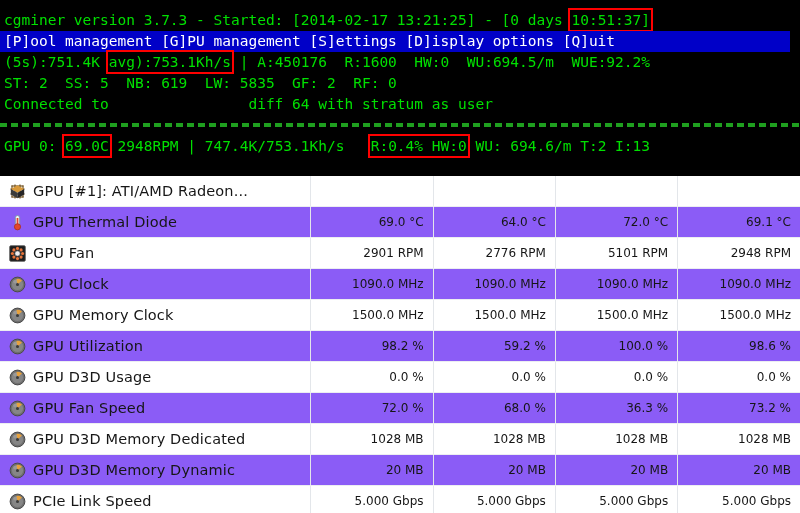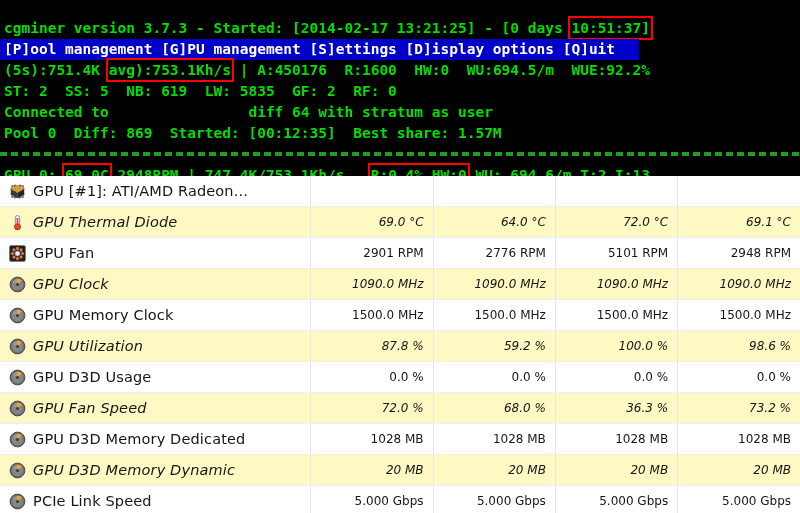--- a/index.html
+++ b/index.html
@@ -16,38 +16,38 @@
     font-family: "DejaVu Sans", sans-serif;
   }
 
   
   .terminal {
     width: 800px;
     height: 176px;
     background: #000000;
     position: relative;
     font-family: "DejaVu Sans Mono", monospace;
-    font-weight: bold;
+    font-weight: normal;
     font-size: 14.5px;
     line-height: 21px;
     color: #00e000;
     overflow: hidden;
     box-sizing: border-box;
-    padding: 18px 0 0 4px;
+    padding: 10px 0 0 4px;
   }
   .term-line {
     white-space: pre;
     height: 21px;
     line-height: 21px;
     position: relative;
   }
   .term-line.menu {
     background: #0000c8;
     color: #ffffff;
-    width: 639px;
+    width: 790px;
     margin-left: -4px;
     padding-left: 4px;
     box-sizing: border-box;
   }
   .hl {
     position: relative;
     display: inline-block;
   }
   .hl::after {
     content: "";
@@ -96,21 +96,21 @@
   .gputable td {
     border-right: 1px solid #e3e6ea;
     border-bottom: 1px solid #eceef1;
     padding: 0 9px;
     height: 30px;
     vertical-align: middle;
     overflow: hidden;
     white-space: nowrap;
   }
   .gputable td.last { border-right: none; }
-  .gputable tr.alt td { background: #fef9c3; font-style: italic; }
+  .gputable tr.alt td { background: #8b5cf6; }
 
   .cell-label {
     display: flex;
     align-items: center;
     gap: 7px;
   }
   .cell-label .txt {
     font-size: 14.5px;
     color: #161616;
     letter-spacing: 0.01em;
@@ -141,21 +141,20 @@
     <div class="term-line"><span>cgminer version 3.7.3 - Started: [2014-02-17 13:21:25] - [0 days </span><span class="hl">10:51:37]</span></div>
 
     <div class="term-line menu"><span>[P]ool management [G]PU management [S]ettings [D]isplay options [Q]uit</span></div>
 
     <div class="term-line"><span>(5s):751.4K </span><span class="hl">avg):753.1Kh/s</span><span> | A:450176  R:1600  HW:0  WU:694.5/m  WUE:92.2%</span></div>
 
     <div class="term-line">ST: 2  SS: 5  NB: 619  LW: 5835  GF: 2  RF: 0</div>
 
     <div class="term-line">Connected to                diff 64 with stratum as user</div>
 
-    <div class="term-line">Pool 0  Diff: 869  Started: [00:12:35]  Best share: 1.57M</div>
 
     <div class="dash-sep">
       <div class="dashes"></div>
     </div>
 
     <div class="term-line"><span>GPU 0: </span><span class="hl">69.0C</span><span> 2948RPM | 747.4K/753.1Kh/s   </span><span class="hl">R:0.4% HW:0</span><span> WU: 694.6/m T:2 I:13</span></div>
 
   </div>
 
   <table class="gputable">
@@ -289,21 +288,21 @@
   <circle cx="8.5" cy="8.5" r="7.4" fill="#6e6e6e" stroke="#4a4a4a" stroke-width="1"></circle>
   <circle cx="8.5" cy="8.5" r="5.6" fill="#868686"></circle>
   <path d="M8.5 8.5 L13.0 4.6 A5.6 5.6 0 0 0 7.4 3.1 Z" fill="#e8a13c"></path>
   <circle cx="8.5" cy="8.5" r="1.5" fill="#3a3a3a"></circle>
   <circle cx="6.2" cy="5.6" r="2.0" fill="#ffffff" opacity="0.16"></circle>
 </svg>
 </span>
               <span class="txt">GPU Utilization</span>
             </div>
           </td>
-          <td class="val">87.8 %</td>
+          <td class="val">98.2 %</td>
           <td class="val">59.2 %</td>
           <td class="val">100.0 %</td>
           <td class="val last">98.6 %</td>
         </tr>
         <tr>
           <td>
             <div class="cell-label">
               <span class="ico">
 <svg width="17" height="17" viewBox="0 0 17 17">
   <circle cx="8.5" cy="8.5" r="7.4" fill="#6e6e6e" stroke="#4a4a4a" stroke-width="1"></circle>

